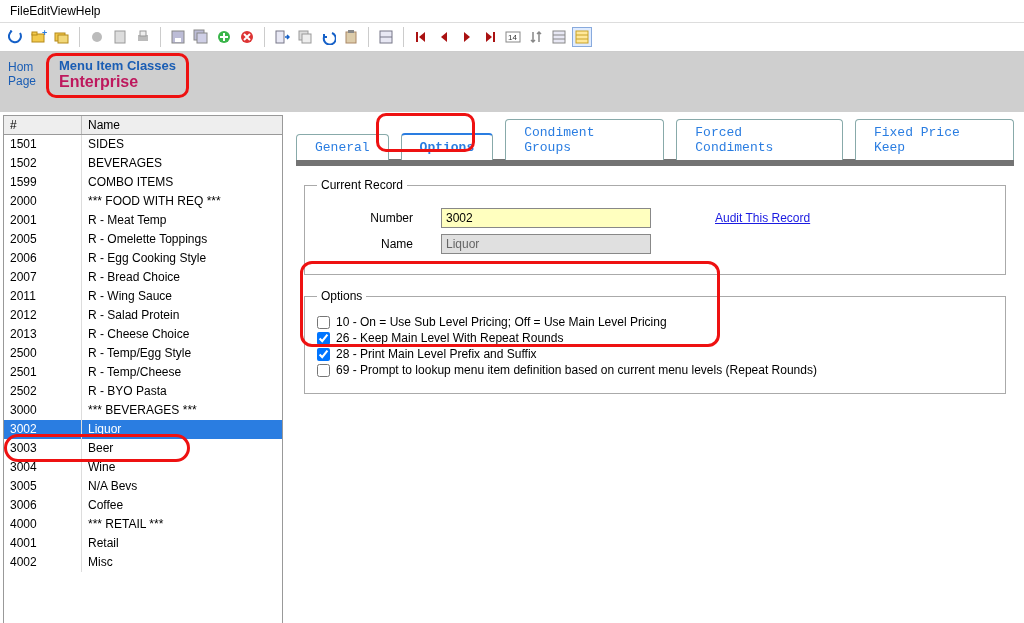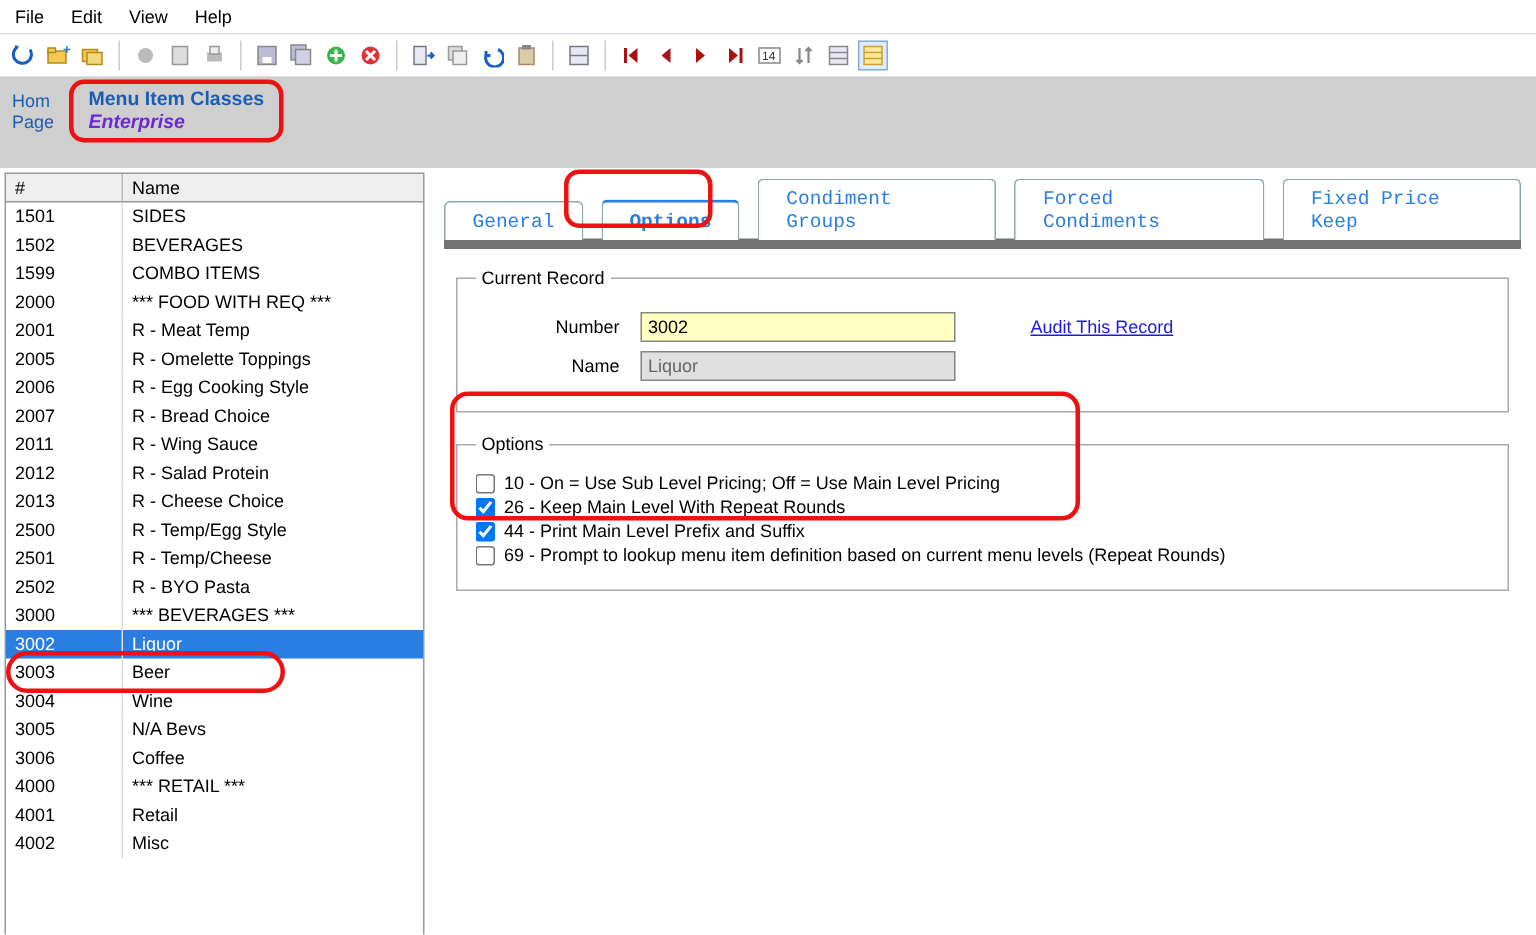--- a/index.html
+++ b/index.html
@@ -10,21 +10,20 @@
     background: #fff;
     color: #000;
     width: 1024px;
     height: 623px;
     overflow: hidden;
   }
   .menubar {
     display: flex;
     padding: 4px 10px;
     border-bottom: 1px solid #ddd;
-    gap: 18px;
   }
   .menubar span { cursor: default; }
   .toolbar {
     display: flex;
     align-items: center;
     padding: 4px 6px;
     gap: 3px;
     border-bottom: 1px solid #ccc;
   }
   .toolbar .sep {
@@ -58,21 +57,21 @@
   .breadcrumb-box {
     position: absolute;
     left: 46px;
     top: 1px;
     border: 3px solid #e11;
     border-radius: 10px;
     padding: 2px 10px 4px 10px;
     background: #cfcfcf;
   }
   .breadcrumb-box .line1 { color:#1a5db4; font-weight:bold; font-size:13px;}
-  .breadcrumb-box .line2 { color:#6d28d9; font-weight:bold; font-size:13px;font-style:italic;}
+  .breadcrumb-box .line2 { color:#be185d; font-weight:bold; font-size:16px;}
   .content {
     display: flex;
     height: calc(623px - 22px - 30px - 44px);
   }
   .left-pane {
     width: 280px;
     border: 1px solid #999;
     margin: 3px;
     position: relative;
     display:flex;
@@ -145,21 +144,21 @@
   .tab-content {
     border-top: 7px solid #737373;
     padding: 12px 8px;
   }
   fieldset {
     border: 1px solid #aaa;
     margin: 0 0 14px 0;
     padding: 10px 12px 14px 12px;
   }
   legend { font-size:12px; padding: 0 4px; }
-  .form-row { display:flex; align-items:center; margin: 6px 0; }
+  .form-row { display:flex; align-items:center; margin: 6px 0; gap: 14px; }
   .form-row .lbl { width: 110px; text-align:right; padding-right:14px; }
   .form-row input[type=text] {
     font-size:12px;
     padding:2px 4px;
   }
   .num-input { width: 210px; background:#ffffbf; border:1px solid #888;}
   .name-input { width:210px; background:#e0e0e0; border:1px solid #888; color:#666;}
   .audit-link { color:#1a1ae1; text-decoration:underline; margin-left:50px; cursor:pointer;}
   .opt-row { display:flex; align-items:center; gap:6px; margin:2px 0; }
   .opt-row input { margin:0; }
@@ -470,21 +469,21 @@
             <div class="opt-row">
               <input type="checkbox" style="">
               <span>10 - On = Use Sub Level Pricing; Off = Use Main Level Pricing</span>
             </div>
             <div class="opt-row">
               <input type="checkbox" checked="" style="">
               <span>26 - Keep Main Level With Repeat Rounds</span>
             </div>
             <div class="opt-row">
               <input type="checkbox" checked="" style="">
-              <span>44 - Print Main Level Prefix and Suffix</span>
+              <span>28 - Print Main Level Prefix and Suffix</span>
             </div>
             <div class="opt-row">
               <input type="checkbox" style="">
               <span>69 - Prompt to lookup menu item definition based on current menu levels (Repeat Rounds)</span>
             </div>
           </div>
       </fieldset>
     </div>
     <div class="options-highlight" id="opt-hl" style="left: 14px; top: 149px; width: 420px; height: 86px;"></div>
   </div>

